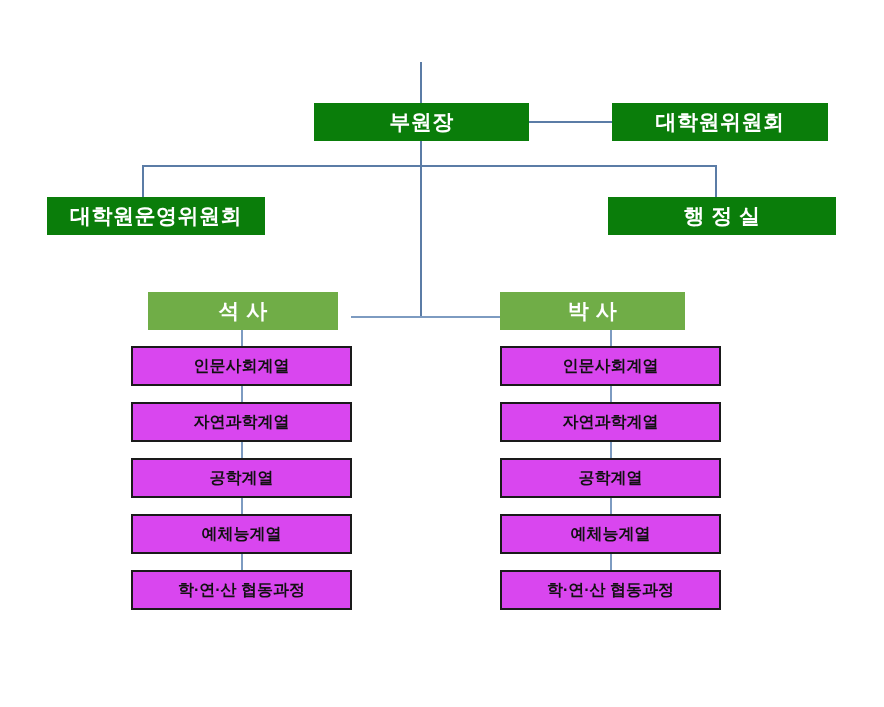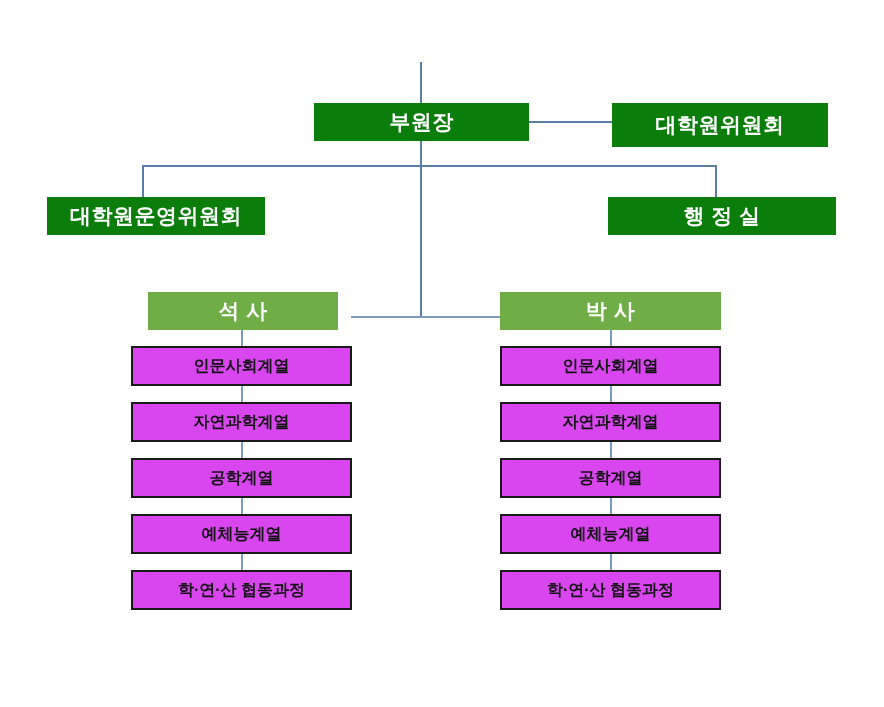--- a/index.html
+++ b/index.html
@@ -74,29 +74,29 @@
 
   <div class="line vline line-thin" style="left:610px;top:330px;width:2px;height:17px;"></div>
   <div class="line vline line-thin" style="left:610px;top:386px;width:2px;height:17px;"></div>
   <div class="line vline line-thin" style="left:610px;top:442px;width:2px;height:17px;"></div>
   <div class="line vline line-thin" style="left:610px;top:498px;width:2px;height:17px;"></div>
   <div class="line vline line-thin" style="left:610px;top:554px;width:2px;height:17px;"></div>
 
 
   <div class="node dark" style="left:314px;top:103px;width:215px;height:38px;">부원장</div>
 
-  <div class="node dark" style="left:612px;top:103px;width:216px;height:44px;">대학원위원회</div>
+  <div class="node dark" style="left:612px;top:103px;width:216px;height:38px;">대학원위원회</div>
 
   <div class="node dark" style="left:47px;top:197px;width:218px;height:38px;">대학원운영위원회</div>
 
   <div class="node dark" style="left:608px;top:197px;width:228px;height:38px;">행 정 실</div>
 
   <div class="node mid" style="left:148px;top:292px;width:190px;height:38px;">석  사</div>
 
-  <div class="node mid" style="left:500px;top:292px;width:221px;height:38px;">박  사</div>
+  <div class="node mid" style="left:500px;top:292px;width:185px;height:38px;">박  사</div>
 
   <div class="node plain" style="left:131px;top:346px;width:221px;height:40px;">인문사회계열</div>
   <div class="node plain" style="left:131px;top:402px;width:221px;height:40px;">자연과학계열</div>
   <div class="node plain" style="left:131px;top:458px;width:221px;height:40px;">공학계열</div>
   <div class="node plain" style="left:131px;top:514px;width:221px;height:40px;">예체능계열</div>
   <div class="node plain" style="left:131px;top:570px;width:221px;height:40px;">학·연·산 협동과정</div>
 
   <div class="node plain" style="left:500px;top:346px;width:221px;height:40px;">인문사회계열</div>
   <div class="node plain" style="left:500px;top:402px;width:221px;height:40px;">자연과학계열</div>
   <div class="node plain" style="left:500px;top:458px;width:221px;height:40px;">공학계열</div>

